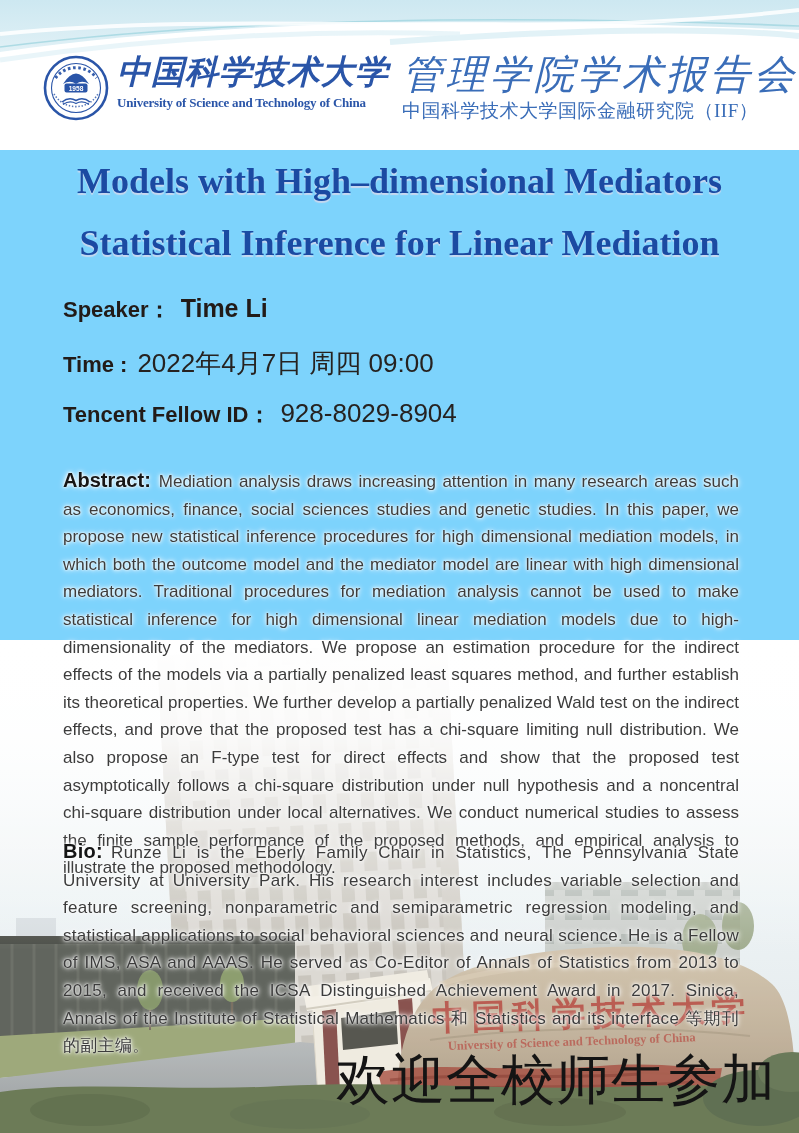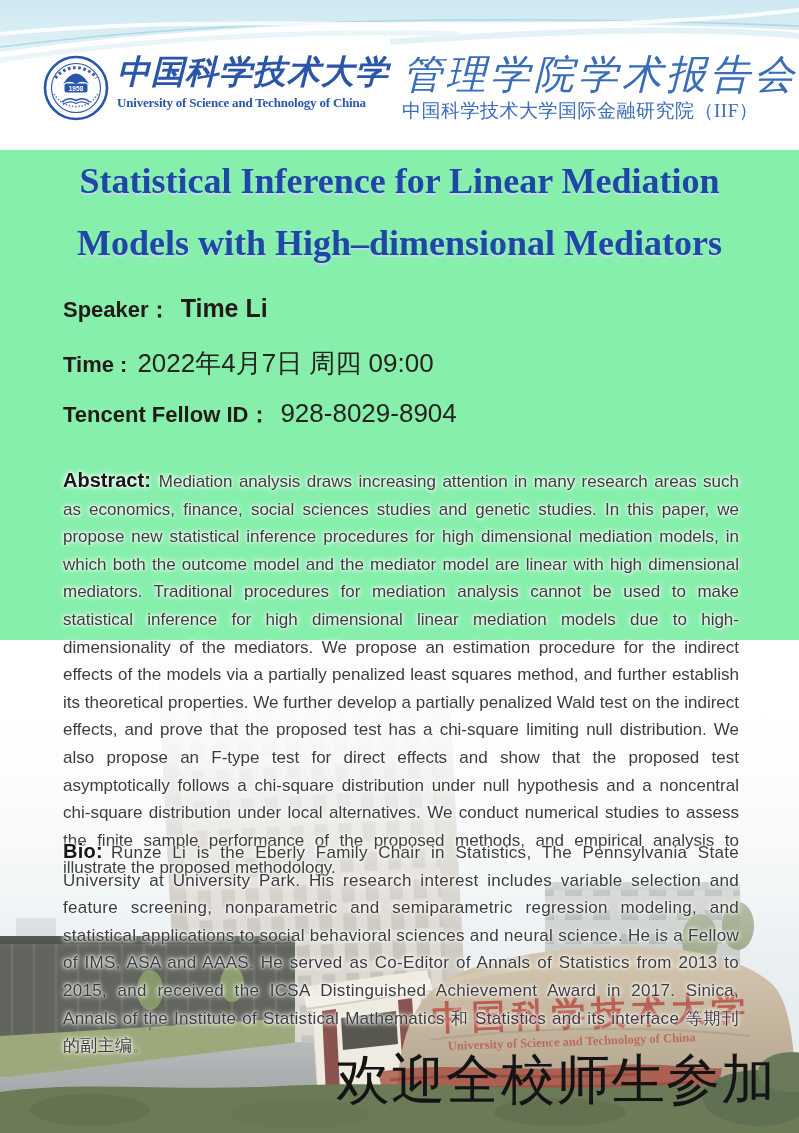--- a/index.html
+++ b/index.html
@@ -1,18 +1,18 @@
 <!DOCTYPE html>
 <html><head>
 <meta charset="utf-8">
 <style>
   html,body{margin:0;padding:0;background:#ffffff;}
   .poster{
     position:relative;width:799px;height:1133px;margin:0 auto;
-    background:#86efac;overflow:hidden;
+    background:#7dd3fc;overflow:hidden;
     font-family:"Liberation Sans",sans-serif;
   }
   
   .top-waves{position:absolute;top:0;left:0;z-index:0;}
   
   .header{position:absolute;top:52px;left:42px;right:6px;display:flex;align-items:flex-start;z-index:2;}
   .logo-block{display:flex;align-items:flex-start;gap:7px;width:352px;flex:none;}
   .emblem{flex:none;margin-top:2px;}
   .ustc-zh{
     font-family:"Liberation Serif",serif;font-weight:700;font-style:italic;
@@ -99,22 +99,22 @@
         <div class="ustc-en">University of Science and Technology of China</div>
       </div>
     </div>
     <div class="event-block">
       <div class="event-zh">管理学院学术报告会</div>
       <div class="event-sub">中国科学技术大学国际金融研究院（IIF）</div>
     </div>
   </div>
 
   <div class="title">
+    <div>Models with High–dimensional Mediators</div>
     <div>Statistical Inference for Linear Mediation</div>
-    <div>Models with High–dimensional Mediators</div>
   </div>
 
   <div class="info">
     <div class="info-line">
       <span class="info-label">Speaker：</span>
       <span class="info-value-bold">Time Li</span>
     </div>
     <div class="info-line">
       <span class="info-label">Time :</span>
       <span class="info-value">2022年4月7日  周四  09:00</span>

